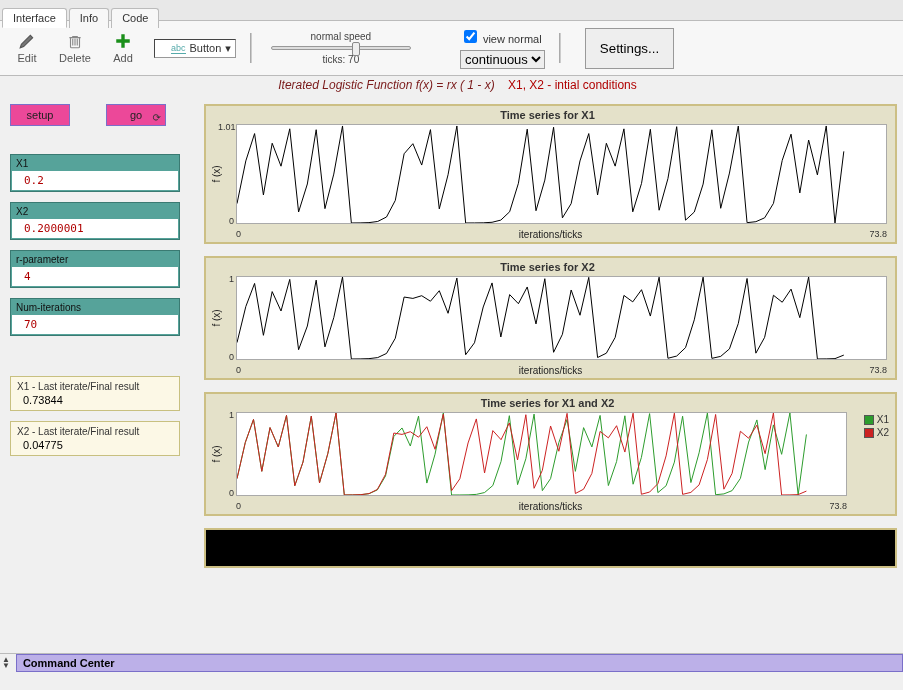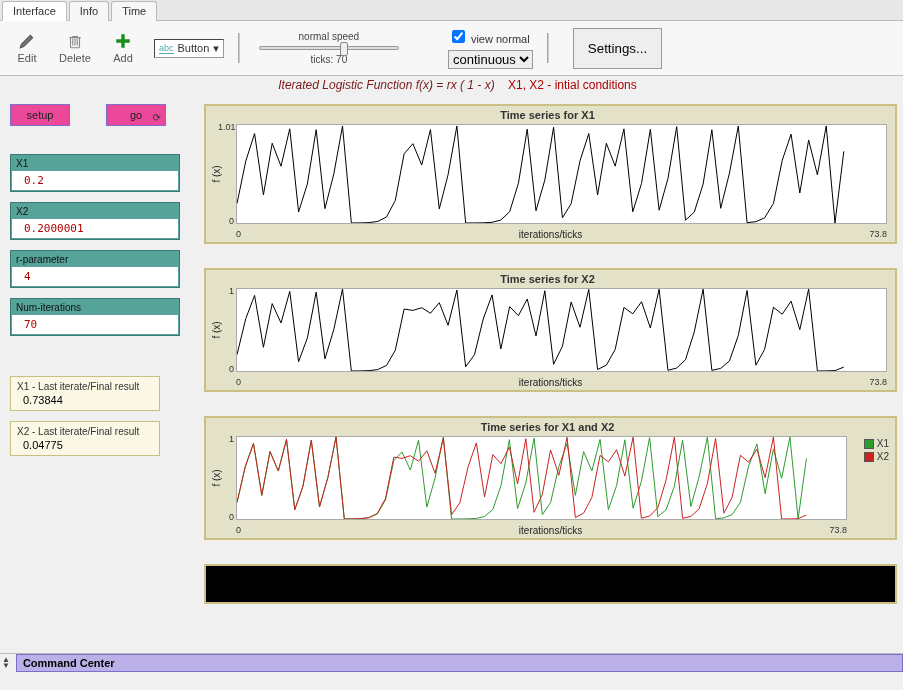--- a/index.html
+++ b/index.html
@@ -23,21 +23,21 @@
   }
   .tab {
     padding: 3px 10px;
     border: 1px solid #bbb;
     border-bottom: none;
     background: #f7f7f7;
     margin-right: 2px;
     border-radius: 3px 3px 0 0;
     cursor: pointer;
     position: relative;
-    top: 1px;
+    top: 8px;
   }
   .tab.active {
     background: #fff;
     border-bottom: 1px solid #fff;
   }
   
   .toolbar {
     display: flex;
     align-items: center;
     gap: 14px;
@@ -57,21 +57,21 @@
   .tool-btn svg, .tool-btn .icon { width: 18px; height: 18px; }
   .tool-select {
     border: 1px solid #999;
     background: #fff;
     padding: 2px 4px;
     display: flex;
     align-items: center;
     gap: 4px;
     border-style: inset;
   }
-  .tool-select .abc { font-size: 9px; color: #5aa; border-bottom: 1px solid #5aa; }
+  .tool-select .abc { font-size: 9px; color: #5aa; border-bottom: 1px solid #5aa; margin-left: 12px; }
   .vr { width: 2px; height: 30px; background: #ccc; border-left: 1px solid #aaa; }
   .speed {
     display: flex;
     flex-direction: column;
     align-items: center;
     font-size: 10px;
     color: #444;
     width: 150px;
   }
   .slider-track {
@@ -175,32 +175,32 @@
     font-family: monospace;
     font-size: 11px;
     border: none;
     width: 100%;
     display: block;
     margin: 0;
   }
   .result-box {
     background: #fcf8e6;
     border: 1px solid #c8c080;
-    width: 150px;
+    width: 170px;
     margin-left: 4px;
     padding: 4px 6px;
   }
   .result-box .rlabel { font-size: 10px; color: #333; }
   .result-box .rvalue { font-size: 11px; color: #000; padding-top: 2px; padding-left: 6px; }
   
   .right-col {
     flex: 1;
     display: flex;
     flex-direction: column;
-    gap: 24px;
+    gap: 12px;
     margin-top: 22px;
   }
   .plot {
     border: 2px solid #ccbf84;
     background: #e4e1c9;
     padding: 2px 8px 2px 2px;
     position: relative;
   }
   .plot-h140 { height: 140px; }
   .plot-h124 { height: 124px; }
@@ -266,21 +266,21 @@
     padding: 2px 6px;
     border: 1px solid #7a6fc9;
   }
 </style>
 </head>
 <body>
 
 <div class="tab-bar">
   <div class="tab active">Interface</div>
   <div class="tab">Info</div>
-  <div class="tab">Time</div>
+  <div class="tab">Code</div>
 </div>
 
 <div class="toolbar">
   <div class="tool-btn">
     <svg viewBox="0 0 16 16">
         <path d="M2 14l1-3 8-8 2 2-8 8-3 1z" fill="#777" stroke="#555"></path>
       </svg>
     <span>Edit</span>
   </div>
   <div class="tool-btn">

